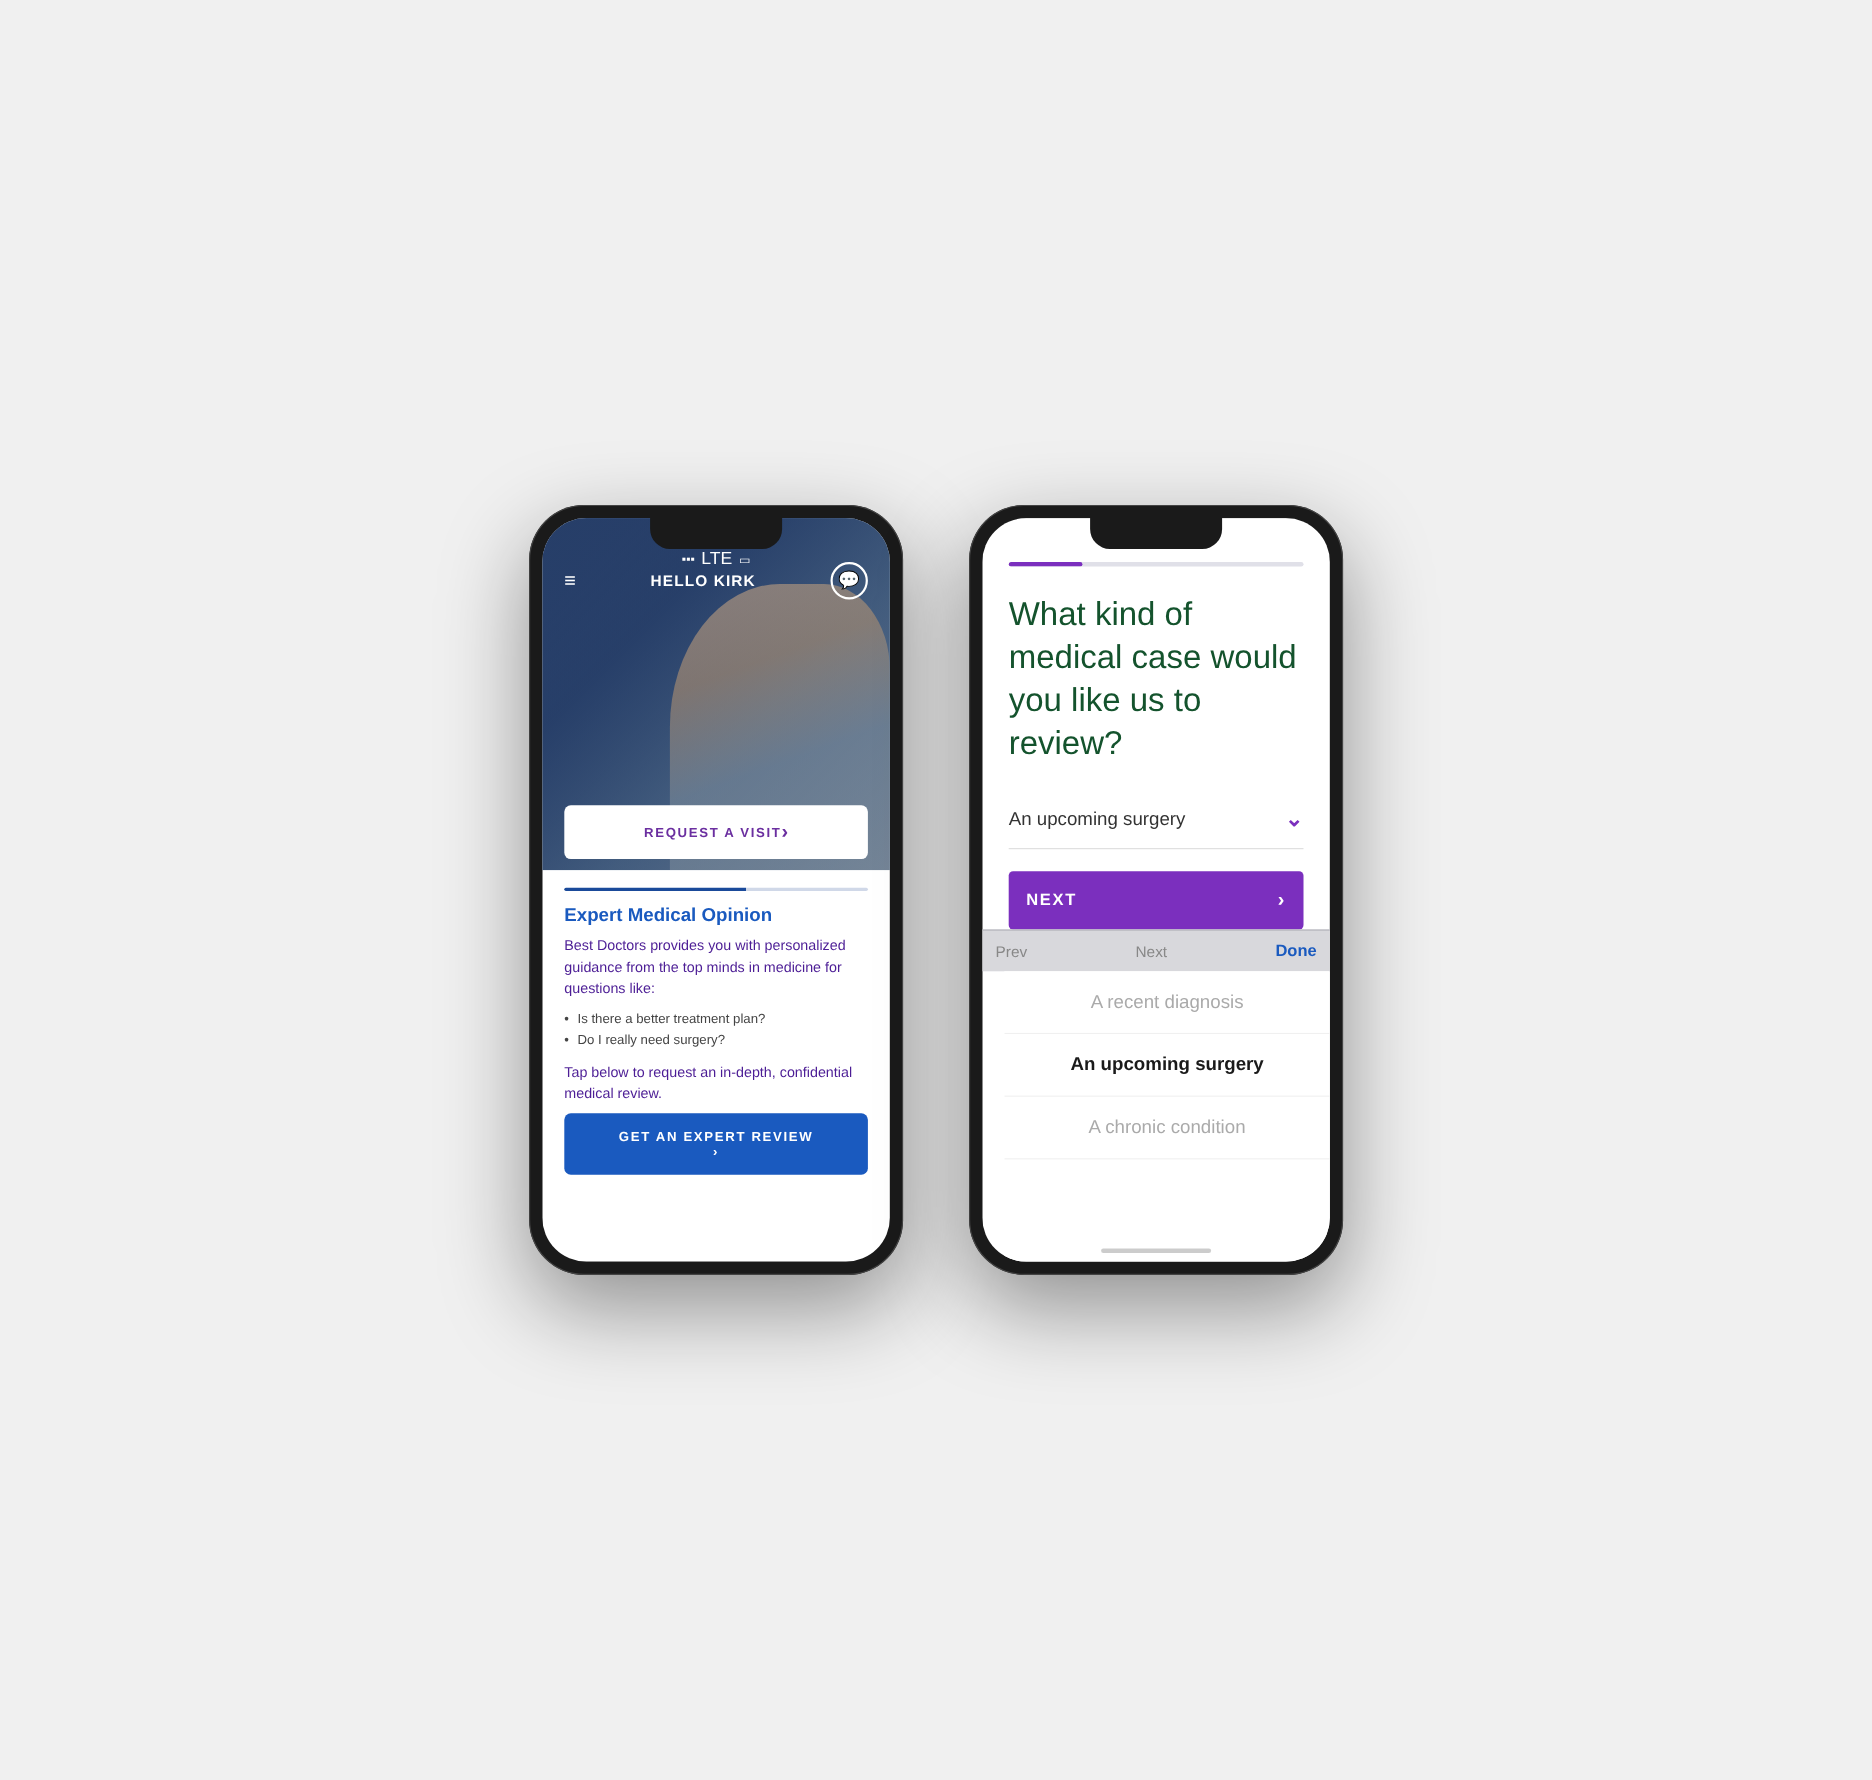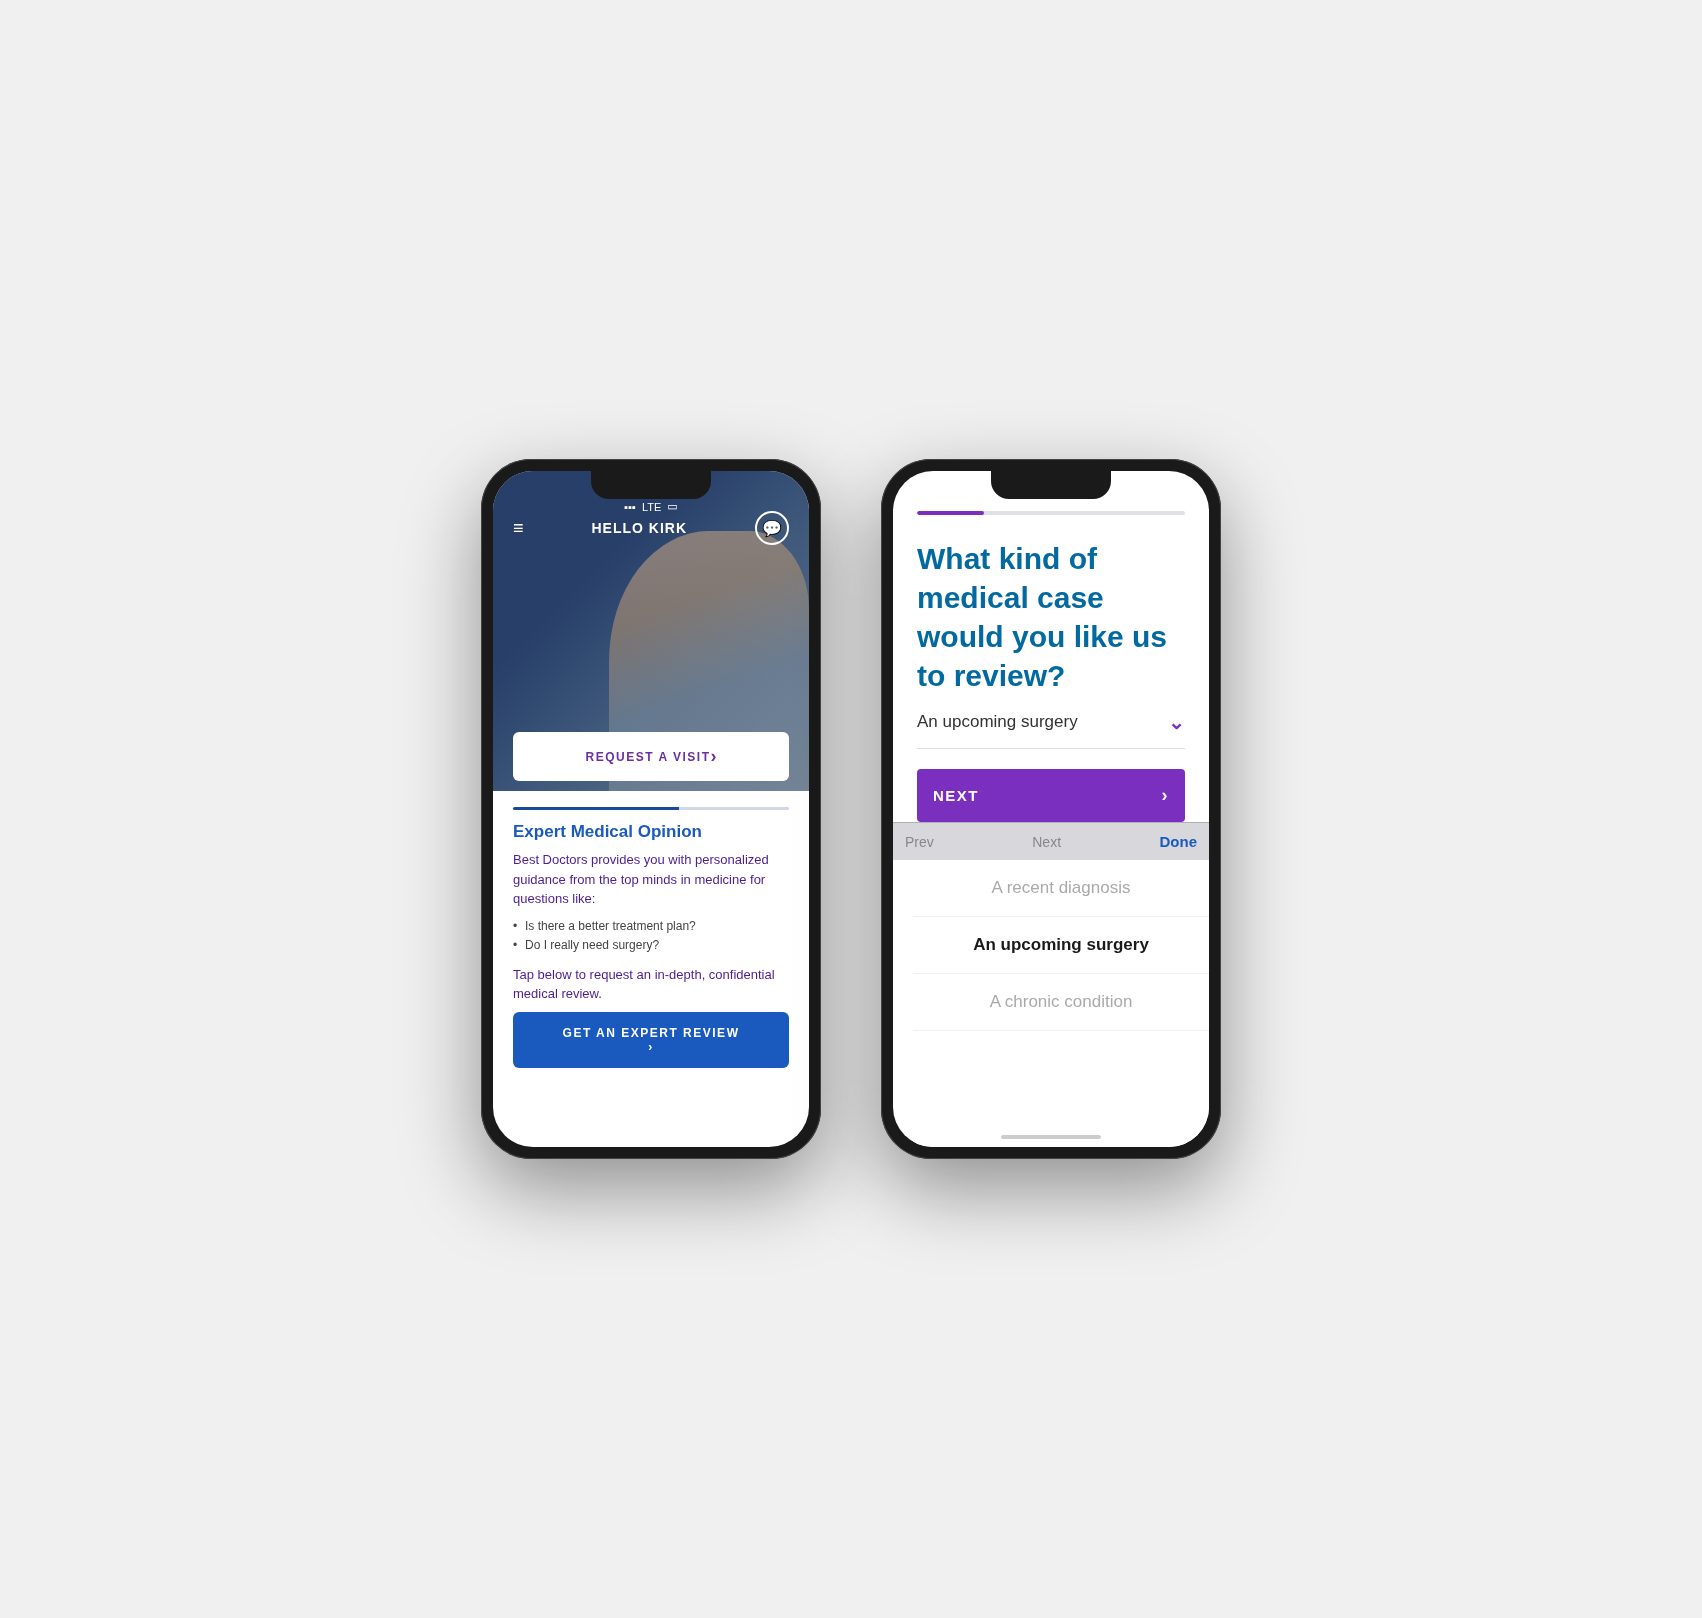--- a/index.html
+++ b/index.html
@@ -262,24 +262,24 @@
       overflow: hidden;
     }
     .progress-bar-fill {
       height: 100%;
       background: #7b2fbe;
       border-radius: 2px;
       width: 25%;
     }
     .question-title {
       font-size: 30px;
-      font-weight: 700;
-      color: #0369a1;
+      font-weight: 400;
+      color: #14532d;
       line-height: 1.3;
-      margin-bottom: 15px;
+      margin-bottom: 37px;
     }
     .dropdown-row {
       display: flex;
       justify-content: space-between;
       align-items: center;
       border-bottom: 1px solid #ddd;
       padding-bottom: 14px;
       margin-bottom: 20px;
     }
     .dropdown-selected {
@@ -359,21 +359,21 @@
       <div class="phone1-screen">
 
         <div class="phone1-hero">
           <div class="hero-overlay"></div>
           <div class="hero-figure"></div>
 
           <div class="status-bar">
             <span class="status-time">11:37</span>
             <div class="status-icons">
               <span>▪▪▪</span>
-              <span style="font-size:11px; margin:0 2px;">LTE</span>
+              <span style="font-size:16px; margin:0 2px;">LTE</span>
               <span>▭</span>
             </div>
           </div>
 
           <div class="nav-bar">
             <div class="hamburger-icon">≡</div>
             <div class="nav-title">HELLO KIRK</div>
             <div class="chat-icon-btn">💬</div>
           </div>
 

